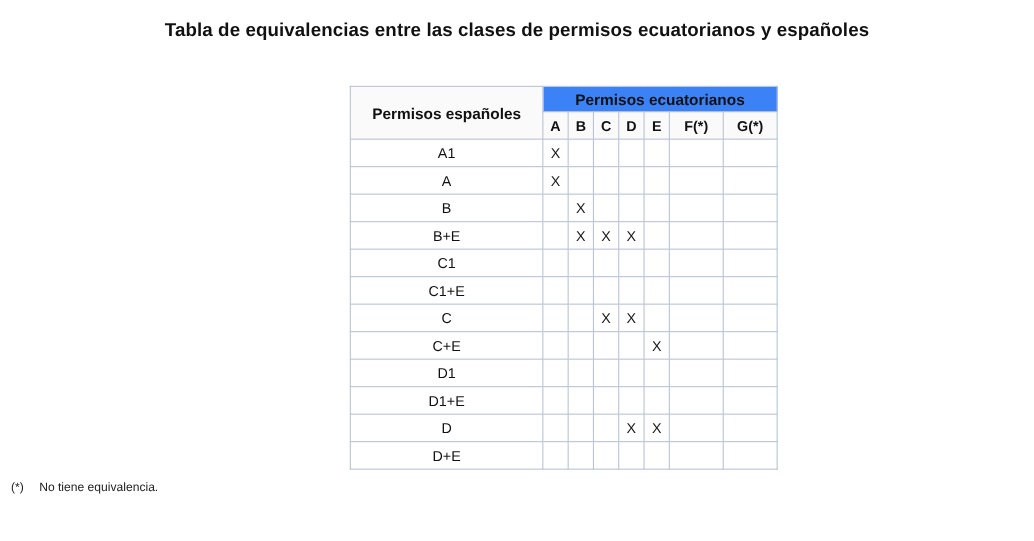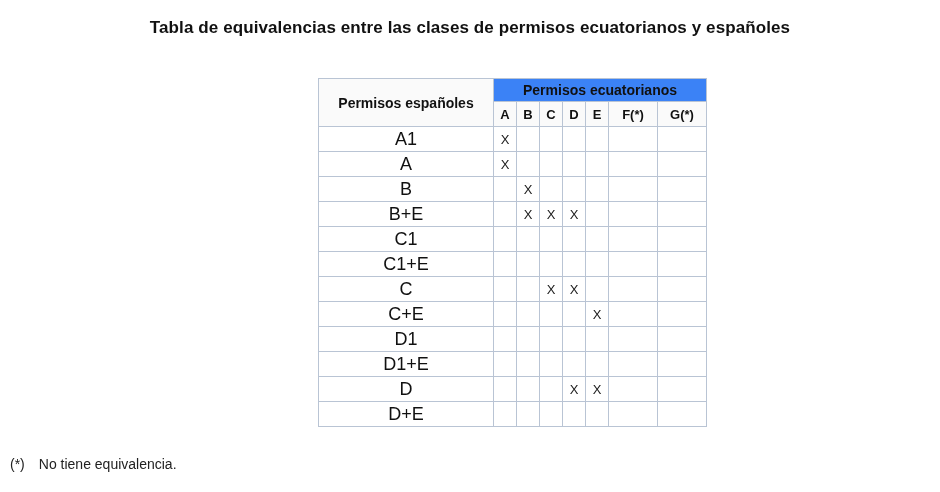--- a/index.html
+++ b/index.html
@@ -65,34 +65,34 @@
     height: 24px;
     font-size: 13px !important;
     font-weight: bold !important;
     background: #fafafa;
     color: #111111;
   }
   .col-narrow { width: 22px; }
   .col-wide   { width: 48px; }
   .row-label {
     height: 24px;
-    font-size: 18px;
+    font-size: 13px;
     background: #ffffff;
     color: #111111;
   }
   .mark-cell {
     height: 24px;
     font-size: 13px;
     background: #ffffff;
   }
   .footnote {
     position: absolute;
-    top: 456px;
+    top: 437px;
     left: 10px;
-    font-size: 14px;
+    font-size: 11px;
     color: #222222;
   }
   .footnote .fn-marker {
     display: inline-block;
     margin-right: 14px;
   }
 </style>
 </head>
 <body>
 

